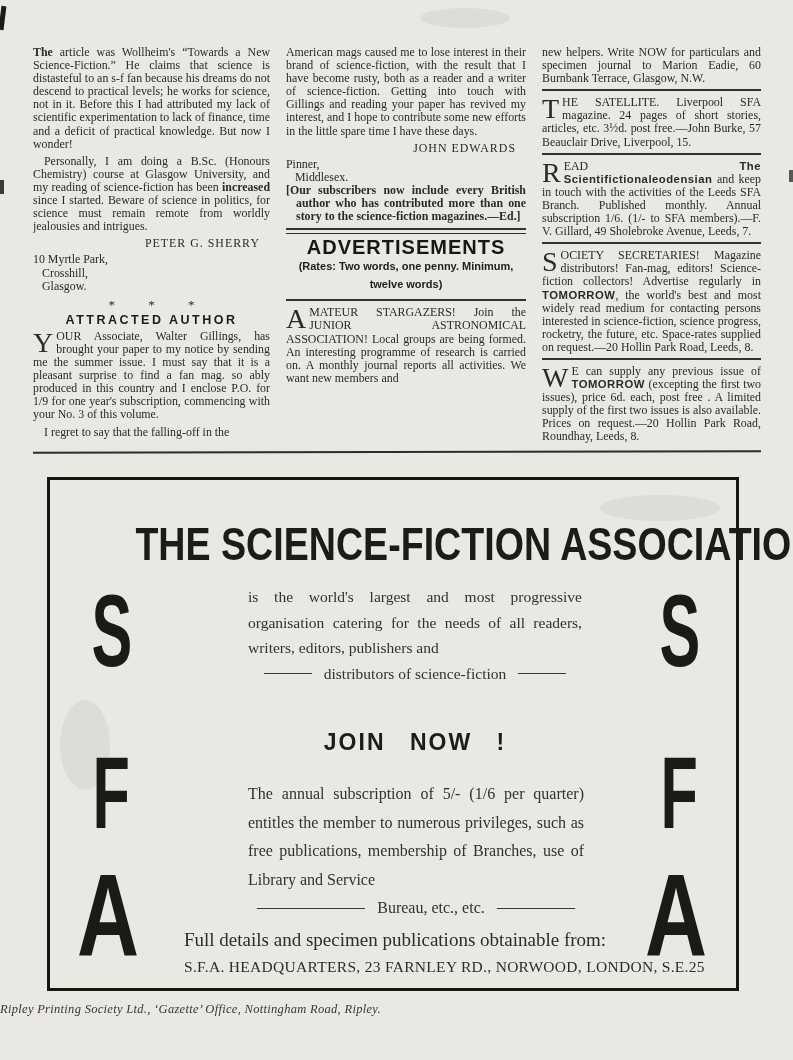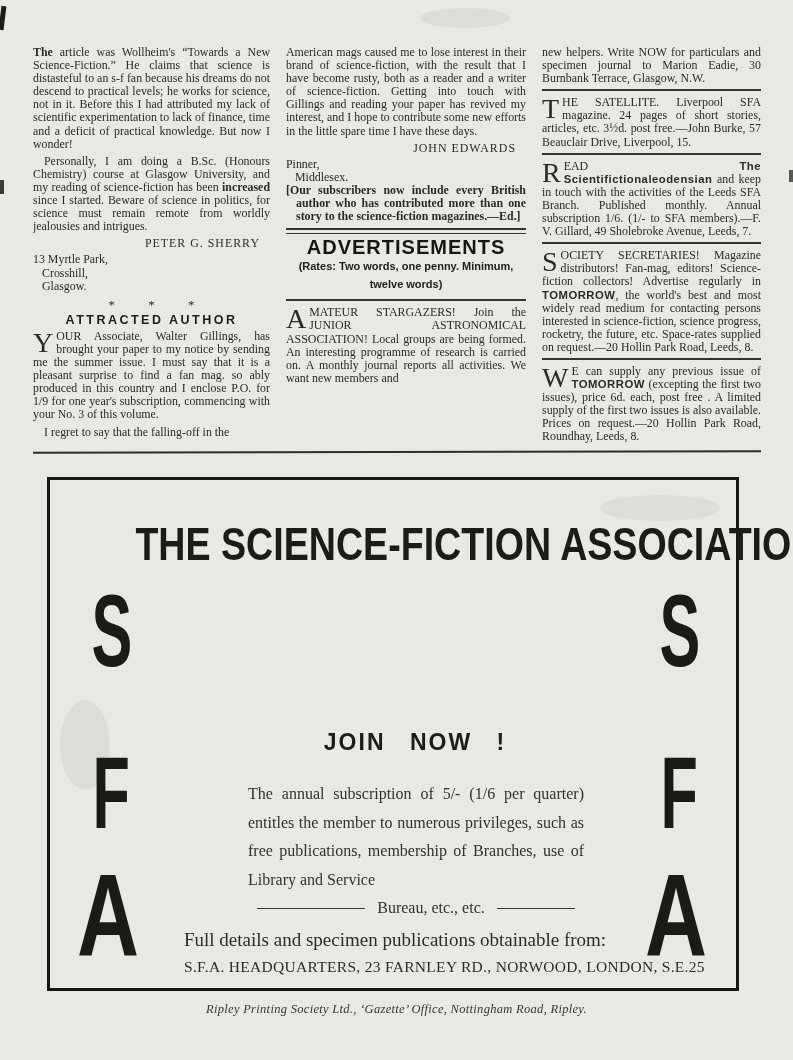--- a/index.html
+++ b/index.html
@@ -79,21 +79,21 @@
   }
   .sub-col {
     position:absolute; left:198px; top:300px; width:336px;
     font-size:16px; line-height:28.6px; text-align:justify; color:#33312c;
   }
   .details { position:absolute; left:134px; top:447px; line-height:26.5px; color:#2e2c27; }
   .details-line1 { font-size:19px; }
   .details-line2 { font-size:15.5px; letter-spacing:0.3px; }
   
   .footer {
-    position:absolute; left:0; top:1002px; width:100%; text-align:center;
+    position:absolute; left:0; top:1002px; width:100%; 
     font-style:italic; font-size:12.5px; letter-spacing:0.3px; color:#38362f;
   }
   
   .artifact { position:absolute; background:#1c1b18; }
   .art-1 { left:0; top:6px;  width:5px; height:24px; transform:rotate(7deg); }
   .art-2 { left:0; top:180px; width:4px; height:14px; opacity:.85; }
   .art-3 { right:0; top:170px; width:4px; height:12px; opacity:.7; }
   .smudge { position:absolute; border-radius:50%; background:rgba(125,122,112,0.10); }
   .sm-1 { left:600px; top:495px; width:120px; height:26px; }
   .sm-2 { left:420px; top:8px;  width:90px;  height:20px; }
@@ -110,21 +110,21 @@
   <div class="smudge sm-1"></div>
   <div class="smudge sm-2"></div>
   <div class="smudge sm-3"></div>
 
   <div class="columns">
 
     <div class="col col-left">
       <p><span class="bold">The</span><span> article was Wollheim's “Towards a New Science-Fiction.”  He claims that science is distasteful to an s-f fan because his dreams do not descend to practical levels; he works for science, not in it. Before this I had attributed my lack of scientific experimentation to lack of finance, time and a deficit of practical knowledge.  But now I wonder!</span></p>
       <p class="indent"><span>Personally, I am doing a B.Sc. (Honours Chemistry) course at Glasgow University, and my reading of science-fiction has been </span><span class="bold">increased</span><span> since I started.  Beware of science in politics, for science must remain remote from worldly jealousies and intrigues.</span></p>
       <div class="signature">PETER G. SHERRY</div>
-      <div class="addr-line">13 Myrtle Park,</div>
+      <div class="addr-line">10 Myrtle Park,</div>
       <div class="addr-line in">Crosshill,</div>
       <div class="addr-line in">Glasgow.</div>
       <div class="stars">*  *  *</div>
       <div class="col-heading">ATTRACTED AUTHOR</div>
       <p><span class="dropcap">Y</span><span>OUR</span><span> Associate, Walter Gillings, has brought your paper to my notice by sending me the summer issue.  I must say that it is a pleasant surprise to find a fan mag. so ably produced in this country and I enclose P.O. for 1/9 for one year's subscription, commencing with your No. 3 of this volume.</span></p>
       <p class="indent">I regret to say that the falling-off in the</p>
     </div>
 
     <div class="col col-middle">
       <p>American mags caused me to lose interest in their brand of science-fiction, with the result that I have become rusty, both as a reader and a writer of science-fiction.  Getting into touch with Gillings and reading your paper has revived my interest, and I hope to contribute some new efforts in the little spare time I have these days.</p>
@@ -133,21 +133,21 @@
       <div class="addr-line in">Middlesex.</div>
       <p class="ed-note">[Our subscribers now include every British author who has contributed more than one story to the science-fiction magazines.—Ed.]</p>
       <div class="rule-double"></div>
       <div class="adv-heading">ADVERTISEMENTS</div>
       <div class="adv-rates">(Rates: Two words, one penny.  Minimum, twelve words)</div>
       <div class="rule"></div>
       <p><span class="dropcap">A</span><span>MATEUR</span><span> STARGAZERS!  Join the JUNIOR ASTRONOMICAL ASSOCIATION!  Local groups are being formed. An interesting programme of research is carried on.  A monthly journal reports all activities.  We want new members and</span></p>
     </div>
 
     <div class="col col-right">
-      <p>new helpers.  Write NOW for particulars and specimen journal to Marion Eadie, 30 Burnbank Terrace, Glasgow, N.W.</p>
+      <p>new helpers.  Write NOW for particulars and specimen journal to Marion Eadie, 60 Burnbank Terrace, Glasgow, N.W.</p>
       <div class="rule"></div>
       <p><span class="dropcap">T</span><span>HE</span><span> SATELLITE.  Liverpool SFA magazine.  24 pages of short stories, articles, etc.  3½d. post free.—John Burke, 57 Beauclair Drive, Liverpool, 15.</span></p>
       <div class="rule"></div>
       <p><span class="dropcap">R</span><span>EAD </span><span class="adv-bold">The Scientifictionaleodensian</span><span> and keep in touch with the activities of the Leeds SFA Branch.  Published monthly.  Annual subscription 1/6.  (1/- to SFA members).—F. V. Gillard, 49 Sholebroke Avenue, Leeds, 7.</span></p>
       <div class="rule"></div>
       <p><span class="dropcap">S</span><span>OCIETY</span><span> SECRETARIES!  Magazine distributors!  Fan-mag, editors!  Science-fiction collectors!  Advertise regularly in </span><span class="adv-bold">TOMORROW</span><span>, the world's best and most widely read medium for contacting persons interested in science-fiction, science progress, rocketry, the future, etc.  Space-rates supplied on request.—20 Hollin Park Road, Leeds, 8.</span></p>
       <div class="rule"></div>
       <p><span class="dropcap">W</span><span>E</span><span> can supply any previous issue of </span><span class="adv-bold">TOMORROW</span><span> (excepting the first two issues), price 6d. each, post free . A limited supply of the first two issues is also available.  Prices on request.—20 Hollin Park Road, Roundhay, Leeds, 8.</span></p>
     </div>
   </div>
@@ -157,20 +157,28 @@
   <div class="sfa-box">
     <div class="sfa-title"><span class="sfa-title-inner">THE SCIENCE-FICTION ASSOCIATION</span></div>
 
     <span class="big-letter bl-sf" style="left:28px;  top:100px;">S</span>
     <span class="big-letter bl-sf" style="left:30px;  top:262px;">F</span>
     <span class="big-letter bl-a" style="left:16px;  top:378px;">A</span>
     <span class="big-letter bl-sf" style="left:596px; top:100px;">S</span>
     <span class="big-letter bl-sf" style="left:598px; top:262px;">F</span>
     <span class="big-letter bl-a" style="left:584px; top:378px;">A</span>
 
+    <div class="center-col">
+      <span>is the world's largest and most progressive organisation catering for the needs of all readers, writers, editors, publishers and</span>
+      <div class="dash-line">
+        <span class="dash dash-s"></span>
+        <span>distributors of science-fiction</span>
+        <span class="dash dash-s"></span>
+      </div>
+    </div>
 
     <div class="join">JOIN NOW !</div>
 
     <div class="sub-col">
       <span>The annual subscription of 5/- (1/6 per quarter) entitles the member to numerous privileges, such as free publications, membership of Branches, use of Library and Service</span>
       <div class="dash-line">
         <span class="dash dash-l"></span>
         <span>Bureau, etc., etc.</span>
         <span class="dash dash-m"></span>
       </div>

